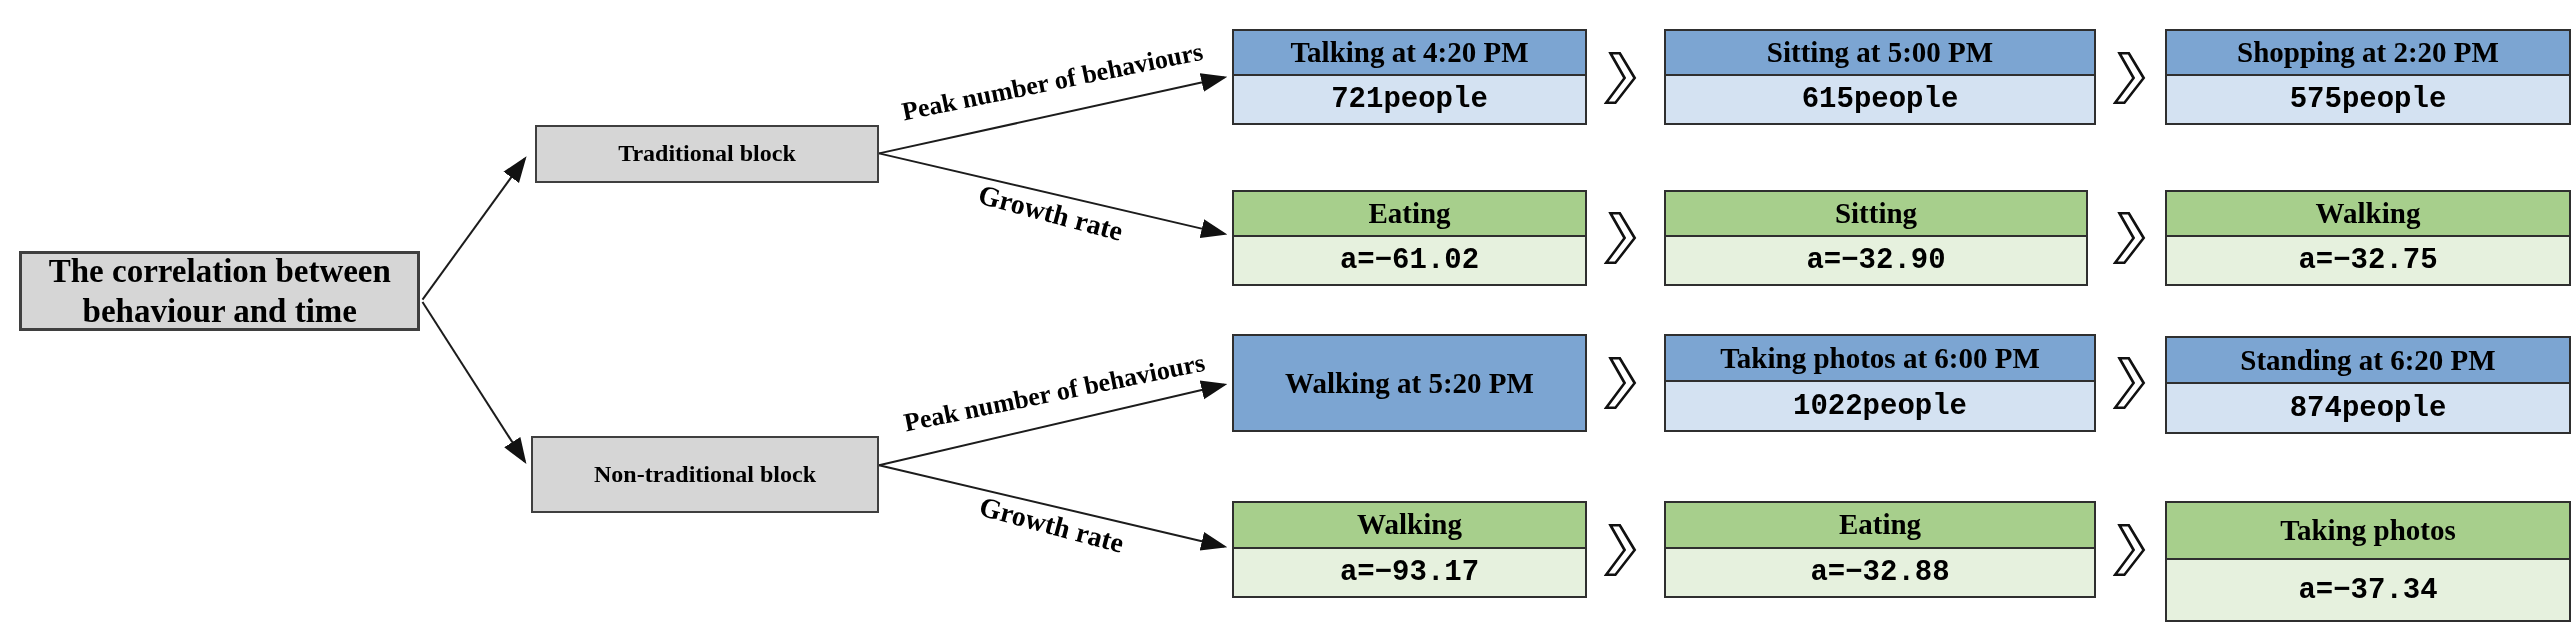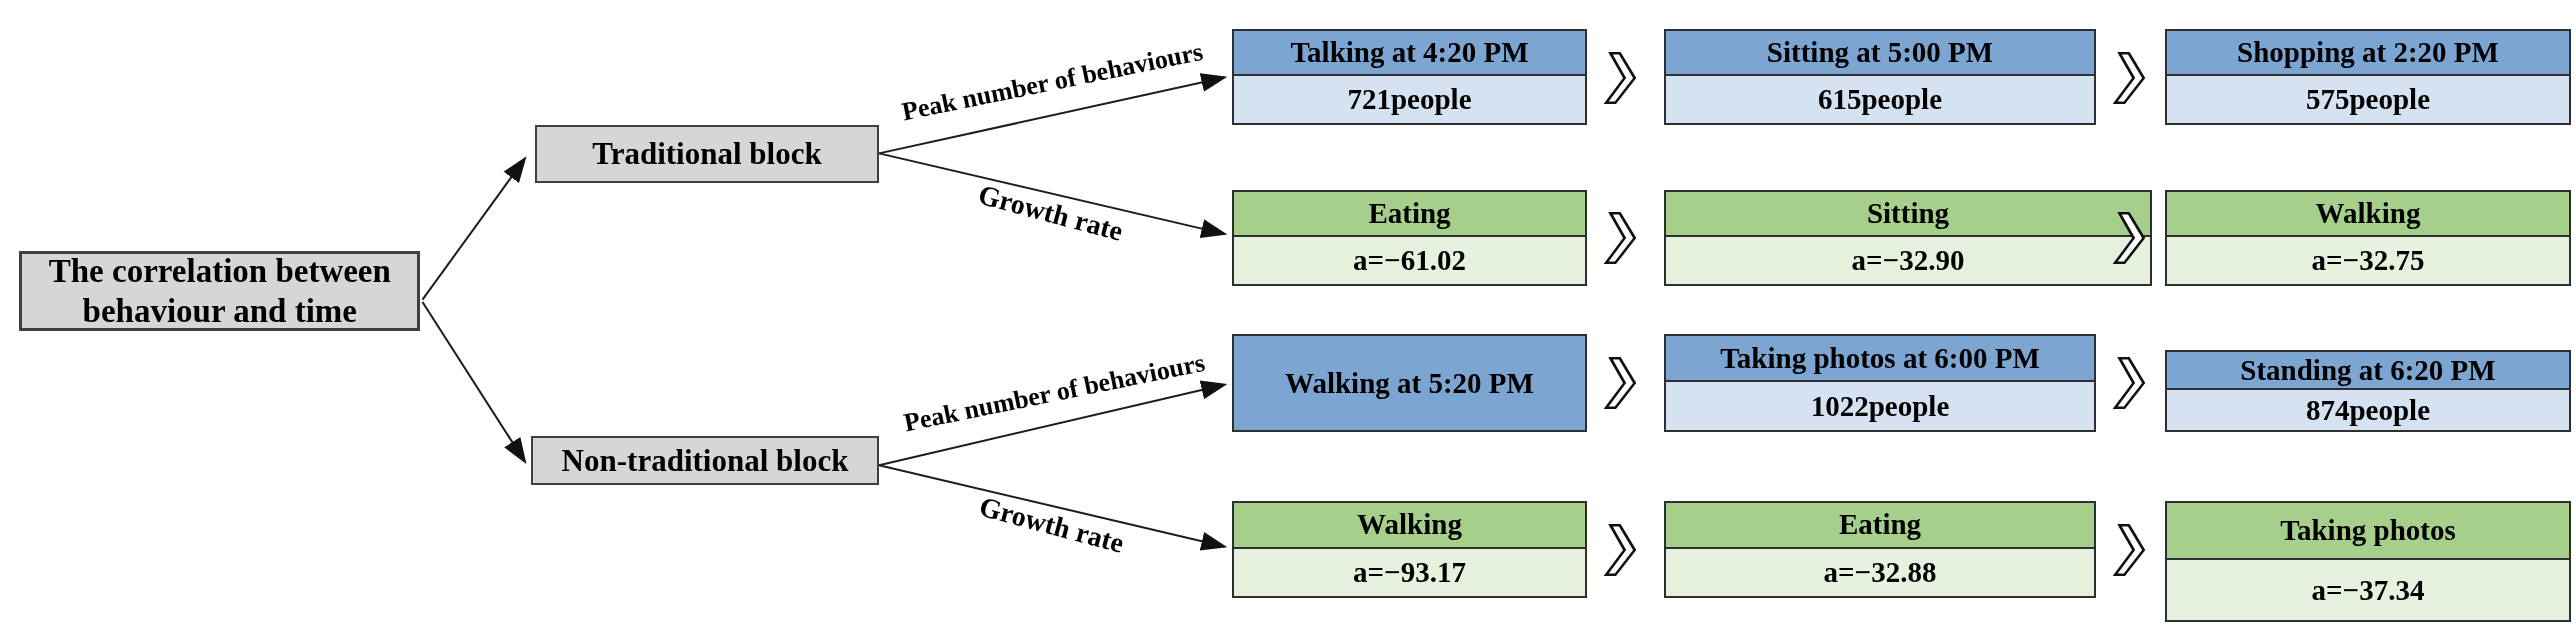--- a/index.html
+++ b/index.html
@@ -18,34 +18,34 @@
   .node {
     position: absolute; z-index: 2;
     background: var(--node-fill, #d6d6d6);
     border: 3.1px solid var(--node-border, #3f3f3f);
     display: flex; align-items: center; justify-content: center;
     text-align: center; font-weight: bold;
     box-sizing: border-box;
     line-height: 1.22;
   }
   .node.root { font-size: 33px; padding: 0 10.8px; }
-  .node.block { font-size: 31px; border-width: 2.3px; }
+  .node.block { font-size: 24px; border-width: 2.3px; }
   .chain {
     position: absolute; z-index: 2;
     border: 2.3px solid var(--border-dark, #2f2f2f);
     box-sizing: border-box;
     display: flex; flex-direction: column;
   }
   .ch-h, .ch-b {
     display: flex; align-items: center; justify-content: center;
     text-align: center; font-weight: bold; font-size: 29px;
     box-sizing: border-box;
   }
   .ch-h { flex: 48 0 0; }
-  .ch-b { flex: 52 0 0; border-top: 2.3px solid var(--border-dark, #2f2f2f); }
+  .ch-b { flex: 52 0 0; border-top: 2.3px solid var(--border-dark, #2f2f2f); font-family: Liberation Mono, monospace; }
   .chain.peak  .ch-h { background: var(--peak-header, #7ca5d2); }
   .chain.peak  .ch-b { background: var(--peak-body, #d4e2f2); }
   .chain.growth .ch-h { background: var(--growth-header, #a7cf8c); }
   .chain.growth .ch-b { background: var(--growth-body, #e6f1de); }
   .alabel {
     position: absolute; z-index: 3;
     font-weight: bold; text-align: center;
     white-space: nowrap;
   }
   .alabel.peak  { font-size: 26px; width: 387px; height: 40px; transform: rotate(-11.5deg); }
@@ -69,21 +69,21 @@
       <line x1="1136" y1="198" x2="1582" y2="100" marker-end="url(#ah)"></line>
       <line x1="1136" y1="198" x2="1582" y2="302" marker-end="url(#ah)"></line>
       <line x1="1136" y1="601" x2="1582" y2="497" marker-end="url(#ah)"></line>
       <line x1="1136" y1="601" x2="1582" y2="706" marker-end="url(#ah)"></line>
     </g>
   </svg>
 
   <div class="node root" style="left:19.3px; top:251px; width:401px; height:80px">The correlation between behaviour and time</div>
 
   <div class="node block" style="left:535px; top:125px; width:344px; height:58px">Traditional block</div>
-  <div class="node block" style="left:531px; top:436px; width:348px; height:49px">Non-traditional block</div>
+  <div class="node block" style="left:531px; top:436px; width:348px; height:77px">Non-traditional block</div>
 
   <div class="alabel peak" style="left:860px; top:67px">Peak number of behaviours</div>
   <div class="alabel growth" style="left:949px; top:197px">Growth rate</div>
   <div class="alabel peak" style="left:862px; top:378px">Peak number of behaviours</div>
   <div class="alabel growth" style="left:950px; top:509px">Growth rate</div>
 
   <div class="chain peak" style="left:1232px; top:29px; width:355px; height:96px">
     <div class="ch-h">Talking at 4:20 PM</div>
     <div class="ch-b">721people</div>
   </div>
@@ -93,37 +93,37 @@
   </div>
   <div class="chain peak" style="left:2165px; top:29px; width:406px; height:96px">
     <div class="ch-h">Shopping at 2:20 PM</div>
     <div class="ch-b">575people</div>
   </div>
 
   <div class="chain growth" style="left:1232px; top:190px; width:355px; height:96px">
     <div class="ch-h">Eating</div>
     <div class="ch-b">a=−61.02</div>
   </div>
-  <div class="chain growth" style="left:1664px; top:190px; width:488px; height:96px">
+  <div class="chain growth" style="left:1664px; top:190px; width:424px; height:96px">
     <div class="ch-h">Sitting</div>
     <div class="ch-b">a=−32.90</div>
   </div>
   <div class="chain growth" style="left:2165px; top:190px; width:406px; height:96px">
     <div class="ch-h">Walking</div>
     <div class="ch-b">a=−32.75</div>
   </div>
 
   <div class="chain peak" style="left:1232px; top:334px; width:355px; height:98px">
     <div class="ch-h">Walking at 5:20 PM</div>
   </div>
   <div class="chain peak" style="left:1664px; top:334px; width:432px; height:98px">
     <div class="ch-h">Taking photos at 6:00 PM</div>
     <div class="ch-b">1022people</div>
   </div>
-  <div class="chain peak" style="left:2165px; top:350px; width:406px; height:82px">
+  <div class="chain peak" style="left:2165px; top:336px; width:406px; height:98px">
     <div class="ch-h">Standing at 6:20 PM</div>
     <div class="ch-b">874people</div>
   </div>
 
   <div class="chain growth" style="left:1232px; top:501px; width:355px; height:97px">
     <div class="ch-h">Walking</div>
     <div class="ch-b">a=−93.17</div>
   </div>
   <div class="chain growth" style="left:1664px; top:501px; width:432px; height:97px">
     <div class="ch-h">Eating</div>

